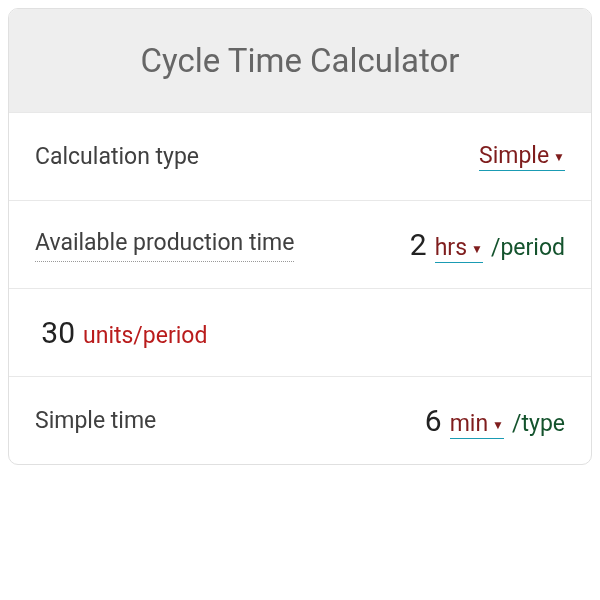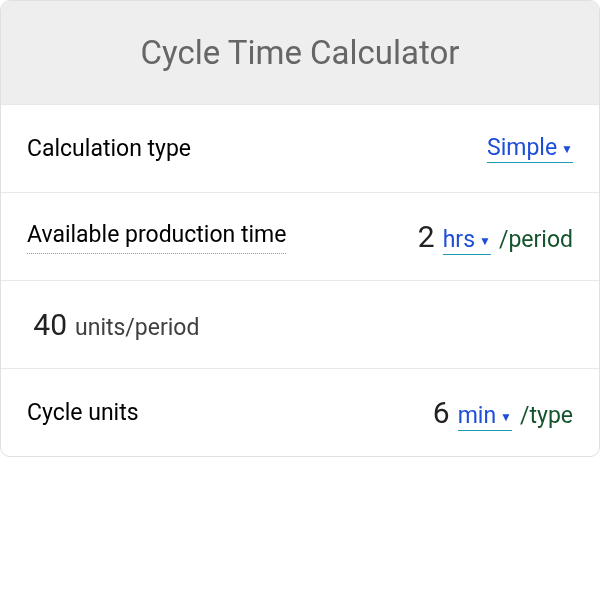--- a/index.html
+++ b/index.html
@@ -10,21 +10,21 @@
   body {
     font-family: -apple-system, BlinkMacSystemFont, "Segoe UI", Roboto, "Helvetica Neue", Arial, sans-serif;
     background: #fff;
     width: 600px;
     height: 600px;
     overflow: hidden;
   }
   .calculator {
     border: 1px solid #e0e0e0;
     border-radius: 10px;
-    margin: 0;
+    margin: 8px;
     overflow: hidden;
     background: #fff;
   }
   .header {
     background: #eeeeee;
     padding: 32px 20px;
     text-align: center;
   }
   .header h1 {
     font-size: 33px;
@@ -37,21 +37,21 @@
     padding: 24px 26px;
     border-top: 1px solid #e8e8e8;
     min-height: 88px;
   }
   .row:first-of-type {
     border-top: none;
   }
   .label {
     flex: 1;
     font-size: 23px;
-    color: #000000;
+    color: #404040;
     line-height: 1.35;
   }
   .label.dotted {
     border-bottom: 1px dotted #999;
     padding-bottom: 2px;
     display: inline-block;
     flex: 0 1 auto;
     max-width: 260px;
   }
   .label-wrap {
@@ -67,41 +67,41 @@
     font-size: 23px;
     color: #333;
   }
   .value-num {
     font-size: 30px;
     color: #222;
     text-align: right;
     min-width: 40px;
   }
   .dropdown {
-    color: #1d4ed8;
+    color: #7f1d1d;
     border-bottom: 1px solid #1a9bb3;
     display: inline-flex;
     align-items: baseline;
     gap: 4px;
     cursor: pointer;
     font-size: 23px;
     padding-bottom: 1px;
   }
   .dropdown .tri {
     font-size: 12px;
     position: relative;
     top: -2px;
   }
   .unit-suffix {
     font-size: 23px;
     color: #14532d;
   }
   .unit-plain {
     font-size: 23px;
-    color: #404040;
+    color: #b91c1c;
     white-space: nowrap;
   }
 </style>
 </head>
 <body>
 
 <div class="calculator">
   <div class="header">
     <h1>Cycle Time Calculator</h1>
   </div>
@@ -125,27 +125,27 @@
       <span class="dropdown">
         <span>hrs</span>
         <span class="tri">▼</span>
       </span>
       <span class="unit-suffix">/period</span>
     </div>
   </div>
 
   <div class="row">
     <div class="value-group">
-      <span class="value-num">40</span>
+      <span class="value-num">30</span>
       <span class="unit-plain">units/period</span>
     </div>
   </div>
 
   <div class="row">
-    <div class="label">Cycle units</div>
+    <div class="label">Simple time</div>
     <div class="value-group">
       <span class="value-num">6</span>
       <span class="dropdown">
         <span>min</span>
         <span class="tri">▼</span>
       </span>
       <span class="unit-suffix">/type</span>
     </div>
   </div>
 </div>

